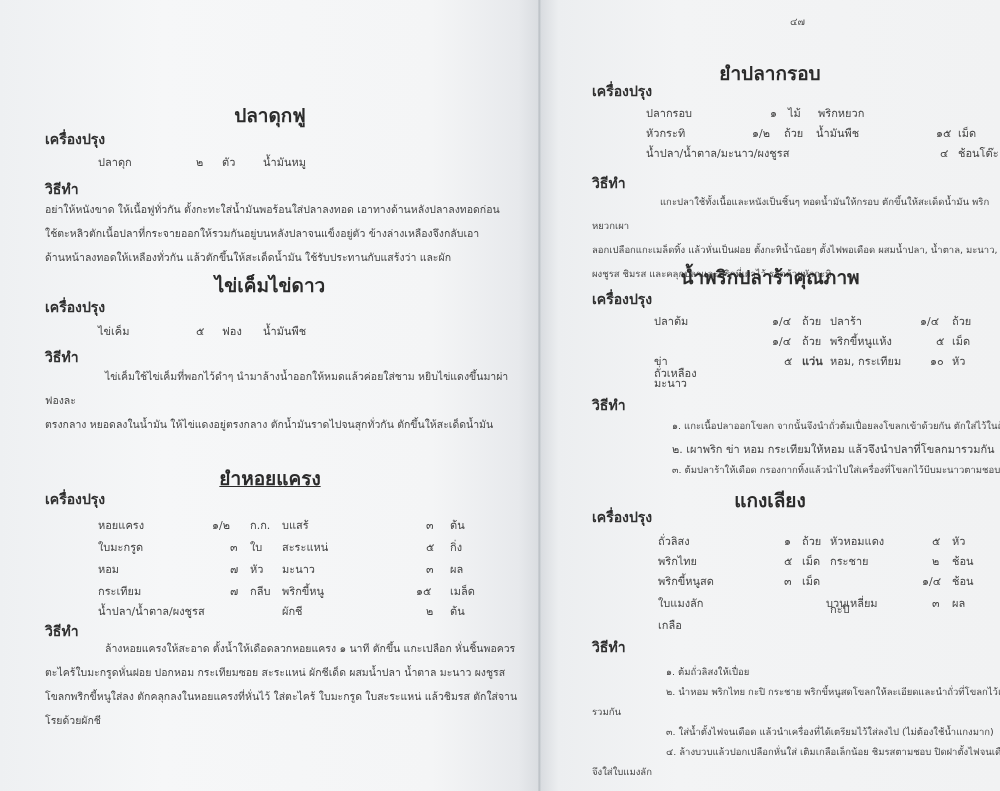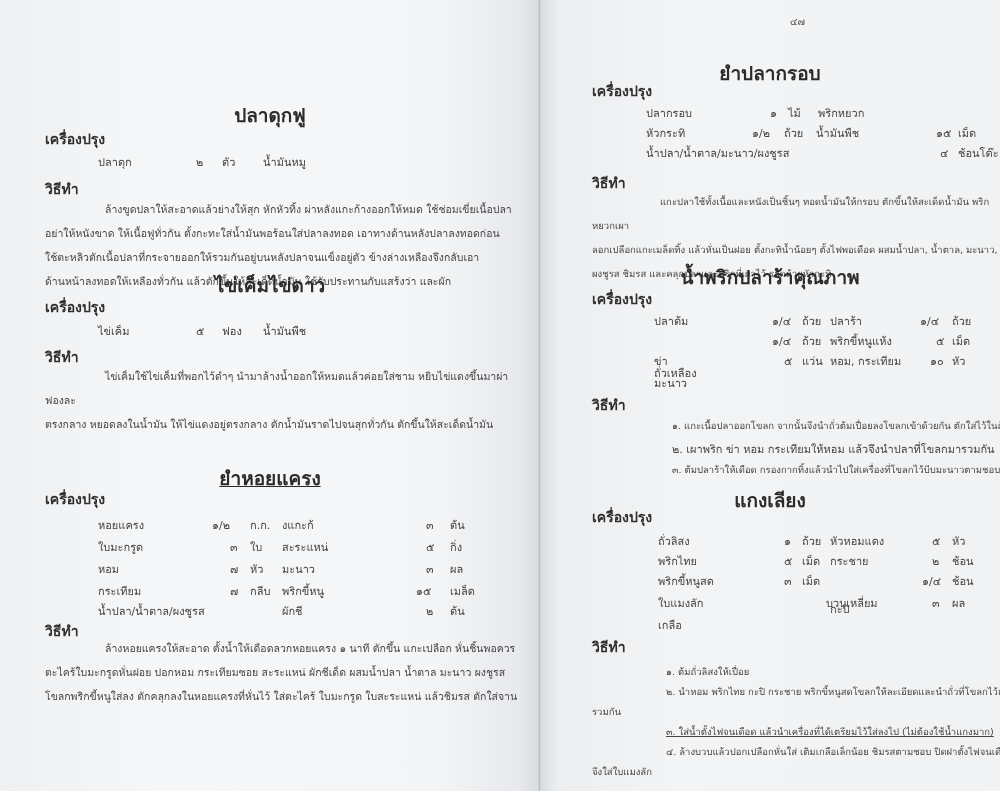--- a/index.html
+++ b/index.html
@@ -51,21 +51,20 @@
     <div class="title" style="left:0;width:540px;top:100px;">ปลาดุกฟู</div>
     <div class="head" style="left:45px;top:128px;">เครื่องปรุง</div>
     <div class="row" style="top:153px;">
       <span class="cell" style="left:98px;">ปลาดุก</span>
       <span class="cell" style="left:196px;">๒</span>
       <span class="cell" style="left:222px;">ตัว</span>
       <span class="cell" style="left:263px;">น้ำมันหมู</span>
     </div>
     <div class="head" style="left:45px;top:178px;">วิธีทำ</div>
     <div class="para" style="left:45px;top:197px;width:480px;">
-      <div><span class="ind"></span><span>ล้างขูดปลาให้สะอาดแล้วย่างให้สุก หักหัวทิ้ง ผ่าหลังแกะก้างออกให้หมด ใช้ช่อมเขี่ยเนื้อปลา</span></div>
       <div>อย่าให้หนังขาด ให้เนื้อฟูทั่วกัน ตั้งกะทะใส่น้ำมันพอร้อนใส่ปลาลงทอด เอาทางด้านหลังปลาลงทอดก่อน</div>
       <div>ใช้ตะหลิวตักเนื้อปลาที่กระจายออกให้รวมกันอยู่บนหลังปลาจนแข็งอยู่ตัว ข้างล่างเหลืองจึงกลับเอา</div>
       <div>ด้านหน้าลงทอดให้เหลืองทั่วกัน แล้วตักขึ้นให้สะเด็ดน้ำมัน ใช้รับประทานกับแสร้งว่า และผัก</div>
     </div>
 
     <div class="title" style="left:0;width:540px;top:270px;">ไข่เค็มไข่ดาว</div>
     <div class="head" style="left:45px;top:296px;">เครื่องปรุง</div>
     <div class="row" style="top:322px;">
       <span class="cell" style="left:98px;">ไข่เค็ม</span>
       <span class="cell" style="left:196px;">๕</span>
@@ -77,21 +76,21 @@
       <div><span class="ind"></span><span>ไข่เค็มใช้ไข่เค็มที่พอกไว้ดำๆ นำมาล้างน้ำออกให้หมดแล้วค่อยใส่ชาม หยิบไข่แดงขึ้นมาผ่าฟองละ</span></div>
       <div>ตรงกลาง หยอดลงในน้ำมัน ให้ไข่แดงอยู่ตรงกลาง ตักน้ำมันราดไปจนสุกทั่วกัน ตักขึ้นให้สะเด็ดน้ำมัน</div>
     </div>
 
     <div class="title" style="left:0;width:540px;top:463px;text-decoration:underline;">ยำหอยแครง</div>
     <div class="head" style="left:45px;top:488px;">เครื่องปรุง</div>
     <div class="row" style="top:516px;">
       <span class="cell" style="left:98px;">หอยแครง</span>
       <span class="cell" style="left:212px;">๑/๒</span>
       <span class="cell" style="left:250px;">ก.ก.</span>
-      <span class="cell" style="left:282px;">งแกะก้</span>
+      <span class="cell" style="left:282px;">บแสร้</span>
       <span class="cell" style="left:426px;">๓</span>
       <span class="cell" style="left:450px;">ต้น</span>
     </div>
     <div class="row" style="top:538px;">
       <span class="cell" style="left:98px;">ใบมะกรูด</span>
       <span class="cell" style="left:230px;">๓</span>
       <span class="cell" style="left:250px;">ใบ</span>
       <span class="cell" style="left:282px;">สะระแหน่</span>
       <span class="cell" style="left:426px;">๕</span>
       <span class="cell" style="left:450px;">กิ่ง</span>
@@ -116,20 +115,21 @@
       <span class="cell" style="left:98px;">น้ำปลา/น้ำตาล/ผงชูรส</span>
       <span class="cell" style="left:282px;">ผักชี</span>
       <span class="cell" style="left:426px;">๒</span>
       <span class="cell" style="left:450px;">ต้น</span>
     </div>
     <div class="head" style="left:45px;top:620px;">วิธีทำ</div>
     <div class="para" style="left:45px;top:636px;width:490px;">
       <div><span class="ind"></span><span>ล้างหอยแครงให้สะอาด ตั้งน้ำให้เดือดลวกหอยแครง ๑ นาที ตักขึ้น แกะเปลือก หั่นชิ้นพอควร</span></div>
       <div>ตะไคร้ใบมะกรูดหั่นฝอย ปอกหอม กระเทียมซอย สะระแหน่ ผักชีเด็ด ผสมน้ำปลา น้ำตาล มะนาว ผงชูรส</div>
       <div>โขลกพริกขี้หนูใส่ลง ตักคลุกลงในหอยแครงที่หั่นไว้ ใส่ตะไคร้ ใบมะกรูด ใบสะระแหน่ แล้วชิมรส ตักใส่จาน</div>
+      <div>โรยด้วยผักชี</div>
     </div>
   </div>
 
   <div class="page right">
     <div class="pagenum" style="left:250px;top:14px;">๔๗</div>
 
     <div class="title" style="left:0;width:460px;top:58px;">ยำปลากรอบ</div>
     <div class="head" style="left:52px;top:80px;">เครื่องปรุง</div>
     <div class="row" style="top:104px;">
       <span class="cell" style="left:106px;">ปลากรอบ</span>
@@ -171,21 +171,21 @@
       <span class="cell" style="left:114px;margin-top:32px;">ถั่วเหลือง</span>
       <span class="cell" style="left:232px;">๑/๔</span>
       <span class="cell" style="left:262px;">ถ้วย</span>
       <span class="cell" style="left:290px;">พริกขี้หนูแห้ง</span>
       <span class="cell" style="left:396px;">๕</span>
       <span class="cell" style="left:412px;">เม็ด</span>
     </div>
     <div class="row" style="top:352px;">
       <span class="cell" style="left:114px;">ข่า</span>
       <span class="cell" style="left:244px;">๕</span>
-      <span class="cell" style="left:262px;">แว่น</span>
+      <span class="cell" style="left:262px;font-weight:bold;">แว่น</span>
       <span class="cell" style="left:290px;">หอม, กระเทียม</span>
       <span class="cell" style="left:390px;">๑๐</span>
       <span class="cell" style="left:412px;">หัว</span>
     </div>
     <div class="row" style="top:374px;">
       <span class="cell" style="left:114px;">มะนาว</span>
     </div>
     <div class="head" style="left:52px;top:394px;">วิธีทำ</div>
     <div class="step" style="left:132px;top:418px;font-size:9.5px;">๑. แกะเนื้อปลาออกโขลก จากนั้นจึงนำถั่วต้มเปื่อยลงโขลกเข้าด้วยกัน ตักใส่ไว้ในถ้วย</div>
     <div class="step" style="left:132px;top:440px;font-size:11px;">๒. เผาพริก ข่า หอม กระเทียมให้หอม แล้วจึงนำปลาที่โขลกมารวมกัน</div>
@@ -223,19 +223,19 @@
       <span class="cell" style="left:392px;">๓</span>
       <span class="cell" style="left:412px;">ผล</span>
     </div>
     <div class="row" style="top:616px;">
       <span class="cell" style="left:118px;">เกลือ</span>
     </div>
     <div class="head" style="left:52px;top:636px;">วิธีทำ</div>
     <div class="step" style="left:126px;top:664px;font-size:9.5px;">๑. ต้มถั่วลิสงให้เปื่อย</div>
     <div class="step" style="left:126px;top:684px;font-size:9.5px;">๒. นำหอม พริกไทย กะปิ กระชาย พริกขี้หนูสดโขลกให้ละเอียดและนำถั่วที่โขลกไว้แล้วมา</div>
     <div class="step" style="left:52px;top:704px;font-size:9.5px;">รวมกัน</div>
-    <div class="step" style="left:126px;top:724px;font-size:9.5px;text-decoration:underline;">๓. ใส่น้ำตั้งไฟจนเดือด แล้วนำเครื่องที่ได้เตรียมไว้ใส่ลงไป (ไม่ต้องใช้น้ำแกงมาก)</div>
+    <div class="step" style="left:126px;top:724px;font-size:9.5px;">๓. ใส่น้ำตั้งไฟจนเดือด แล้วนำเครื่องที่ได้เตรียมไว้ใส่ลงไป (ไม่ต้องใช้น้ำแกงมาก)</div>
     <div class="step" style="left:126px;top:744px;font-size:9.5px;">๔. ล้างบวบแล้วปอกเปลือกหั่นใส่ เติมเกลือเล็กน้อย ชิมรสตามชอบ ปิดฝาตั้งไฟจนเดือดแล้ว</div>
     <div class="step" style="left:52px;top:764px;font-size:9.5px;">จึงใส่ใบแมงลัก</div>
   </div>
 
   <div class="gutter"></div>
 </div>
 
 </body></html>

